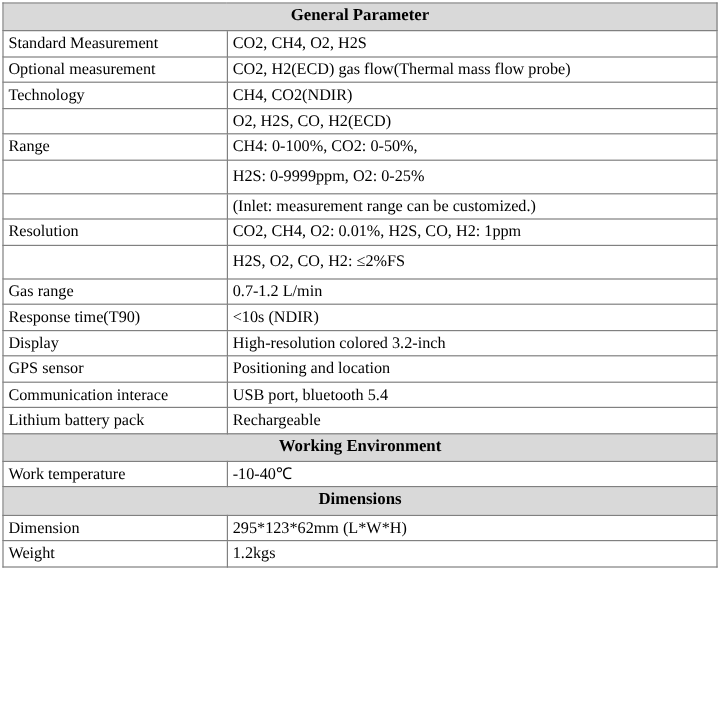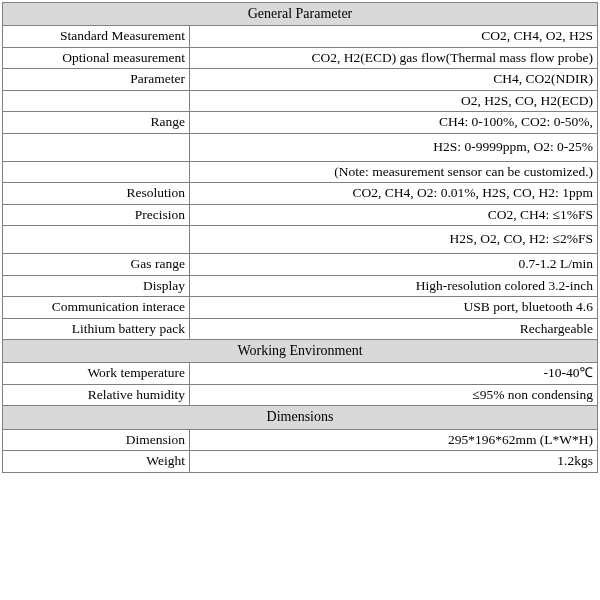--- a/index.html
+++ b/index.html
@@ -21,32 +21,31 @@
     table-layout: fixed;
   }
   .spec-table td {
     border: 1px solid #808080;
     font-size: 13.5px;
     line-height: 1.15;
     padding: 2px 4px 3px 4px;
     vertical-align: middle;
     height: 20px;
     box-sizing: border-box;
-    text-align: right;
   }
   .col-label {
     width: 186px;
   }
   .col-value {
     width: 406px;
   }
   .section-header td {
     background: #d9d9d9;
     text-align: center;
-    font-weight: normal;
+    font-weight: bold;
     font-size: 14px;
     padding: 3px 4px;
   }
   .tall td {
     height: 28px;
   }
   .empty-label {
     background: #ffffff;
   }
 </style>
@@ -64,83 +63,83 @@
       </tr>
       <tr>
         <td>Standard Measurement</td>
         <td>CO2, CH4, O2, H2S</td>
       </tr>
       <tr>
         <td>Optional measurement</td>
         <td>CO2, H2(ECD) gas flow(Thermal mass flow probe)</td>
       </tr>
       <tr>
-        <td>Parameter</td>
+        <td>Technology</td>
         <td>CH4, CO2(NDIR)</td>
       </tr>
       <tr>
         <td class="empty-label"></td>
         <td>O2, H2S, CO, H2(ECD)</td>
       </tr>
       <tr>
         <td>Range</td>
         <td>CH4: 0-100%, CO2: 0-50%,</td>
       </tr>
       <tr class="tall">
         <td class="empty-label"></td>
         <td>H2S: 0-9999ppm,  O2: 0-25%</td>
       </tr>
       <tr>
         <td class="empty-label"></td>
-        <td>(Note: measurement sensor can be customized.)</td>
+        <td>(Inlet: measurement range can be customized.)</td>
       </tr>
       <tr>
         <td>Resolution</td>
         <td>CO2, CH4, O2: 0.01%, H2S, CO, H2: 1ppm</td>
-      </tr>
-      <tr>
-        <td>Precision</td>
-        <td>CO2, CH4: ≤1%FS</td>
       </tr>
       <tr class="tall">
         <td class="empty-label"></td>
         <td>H2S, O2, CO, H2: ≤2%FS</td>
       </tr>
       <tr>
         <td>Gas range</td>
         <td>0.7-1.2 L/min</td>
       </tr>
       <tr>
+        <td>Response time(T90)</td>
+        <td>&lt;10s (NDIR)</td>
+      </tr>
+      <tr>
         <td>Display</td>
         <td>High-resolution colored 3.2-inch</td>
       </tr>
       <tr>
+        <td>GPS sensor</td>
+        <td>Positioning and location</td>
+      </tr>
+      <tr>
         <td>Communication interace</td>
-        <td>USB port, bluetooth 4.6</td>
+        <td>USB port, bluetooth 5.4</td>
       </tr>
       <tr>
         <td>Lithium battery pack</td>
         <td>Rechargeable</td>
       </tr>
       <tr class="section-header">
         <td colspan="2">Working Environment</td>
       </tr>
       <tr>
         <td>Work temperature</td>
         <td>-10-40℃</td>
       </tr>
-      <tr>
-        <td>Relative humidity</td>
-        <td>≤95% non condensing</td>
-      </tr>
       <tr class="section-header">
         <td colspan="2">Dimensions</td>
       </tr>
       <tr>
         <td>Dimension</td>
-        <td>295*196*62mm (L*W*H)</td>
+        <td>295*123*62mm (L*W*H)</td>
       </tr>
       <tr>
         <td>Weight</td>
         <td>1.2kgs</td>
       </tr>
     </tbody>
 </table>
 
 </body></html>

